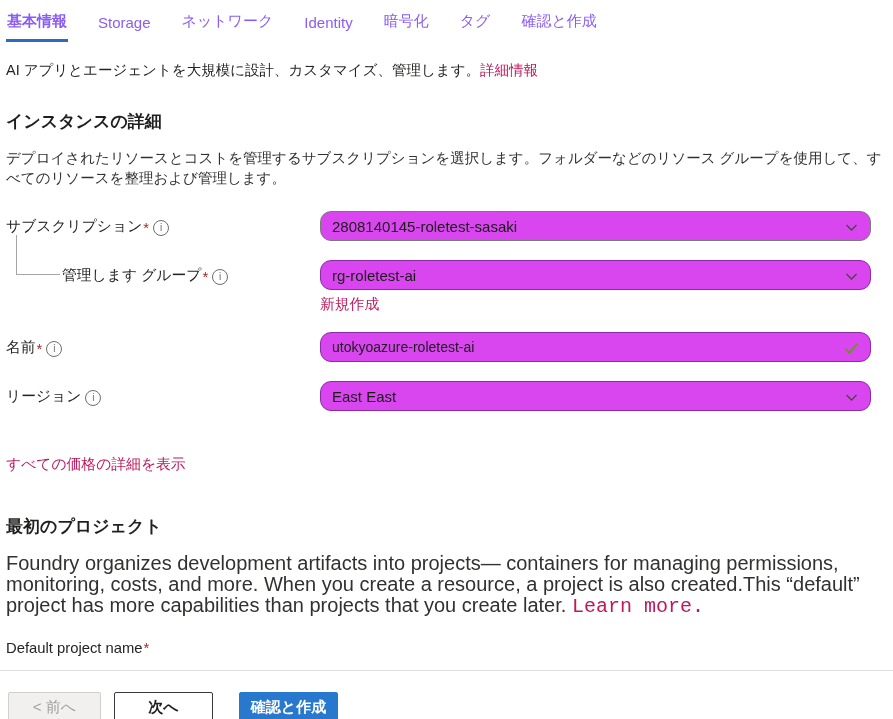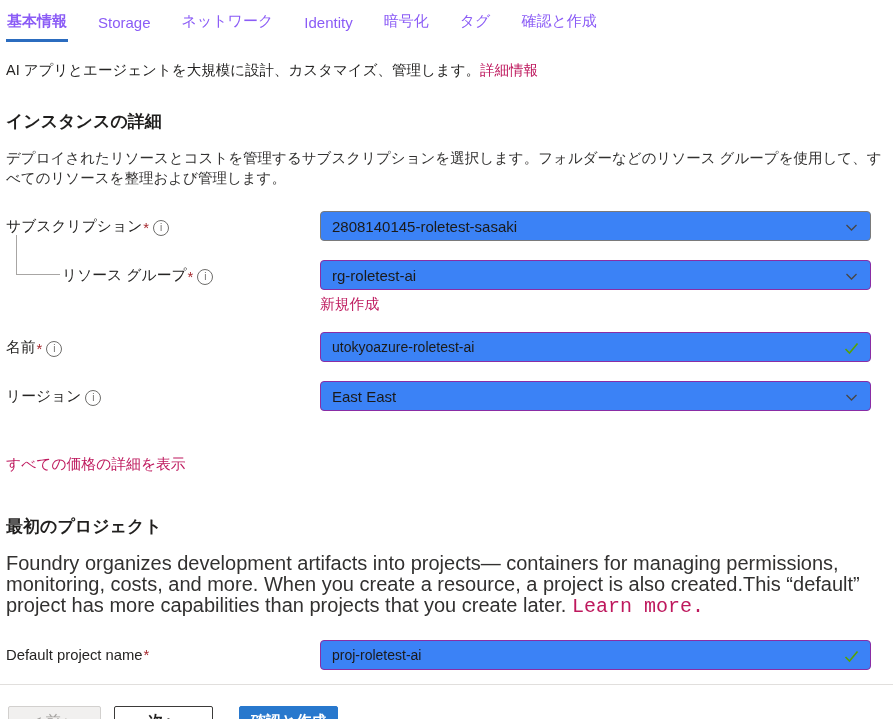--- a/index.html
+++ b/index.html
@@ -41,21 +41,21 @@
   .req { color: #a4262c; margin-left: 1px; }
   .info-icon {
     width: 16px; height: 16px; border: 1px solid #6e6d6b; border-radius: 50%;
     color: #6e6d6b; font-size: 10px; line-height: 1; display: inline-flex;
     align-items: center; justify-content: center; margin-left: 4px;
     font-style: normal; cursor: default; flex: none;
   }
   .form-field { width: 551px; position: relative; }
 
   .combo, .textwrap {
-    height: 30px; border: 1px solid #7a7a7a; border-radius: 4px; background: #3b82f6;
+    height: 30px; border: 1px solid #7a7a7a; border-radius: 11px; background: #d946ef;
     display: flex; align-items: center; position: relative;
   }
   .combo { padding: 0 34px 0 11px; cursor: pointer; }
   .combo-value { font-size: 15px; color: #1b1a19; white-space: nowrap; overflow: hidden; }
   .purple { border-color: #8a2da5; }
   .chevron { position: absolute; right: 12px; top: 9px; }
 
   .textwrap { padding: 0; }
   .textfield {
     width: 100%; height: 100%; border: none; outline: none; background: transparent;
@@ -134,21 +134,21 @@
           </svg>
       </span>
     </div>
   </div>
 </div>
 
 
 <div class="form-row mb5">
   <div class="connector"></div>
   <div class="form-label indent">
-    <span>リソース グループ</span>
+    <span>管理します グループ</span>
       <span class="req">*</span>
     <span class="info-icon">i</span>
   </div>
   <div class="form-field">
     <div class="combo purple">
       <span class="combo-value">rg-roletest-ai</span>
       <span class="chevron">
         <svg width="13" height="13" viewBox="0 0 13 13">
             <path d="M1.5 4 L6.5 9 L11.5 4" fill="none" stroke="#484644" stroke-width="1.3"></path>
           </svg>
@@ -208,30 +208,20 @@
 
 <h2 class="section-title">最初のプロジェクト</h2>
 <p class="section-desc en"><span>Foundry organizes development artifacts into projects— containers for managing permissions, monitoring, costs, and more. When you create a resource, a project is also created.This “default” project has more capabilities than projects that you create later.</span> <a>Learn more.</a></p>
 
 
 <div class="form-row">
   <div class="form-label">
     <span>Default project name</span>
       <span class="req">*</span>
   </div>
-  <div class="form-field">
-    <div class="textwrap purple">
-      <input class="textfield" type="text" value="proj-roletest-ai" style="">
-      <span class="check-icon">
-        <svg width="15" height="13" viewBox="0 0 15 13">
-            <path d="M1.5 7 L5.5 11 L13.5 1.5" fill="none" stroke="#57a300" stroke-width="1.6"></path>
-          </svg>
-      </span>
-    </div>
-  </div>
 </div>
 
 
 <div class="divider"></div>
 <div class="footer">
   <button class="btn btn-prev" disabled="">&lt; 前へ</button>
   <button class="btn btn-next">次へ</button>
   <button class="btn btn-primary">確認と作成</button>
 </div>
 

